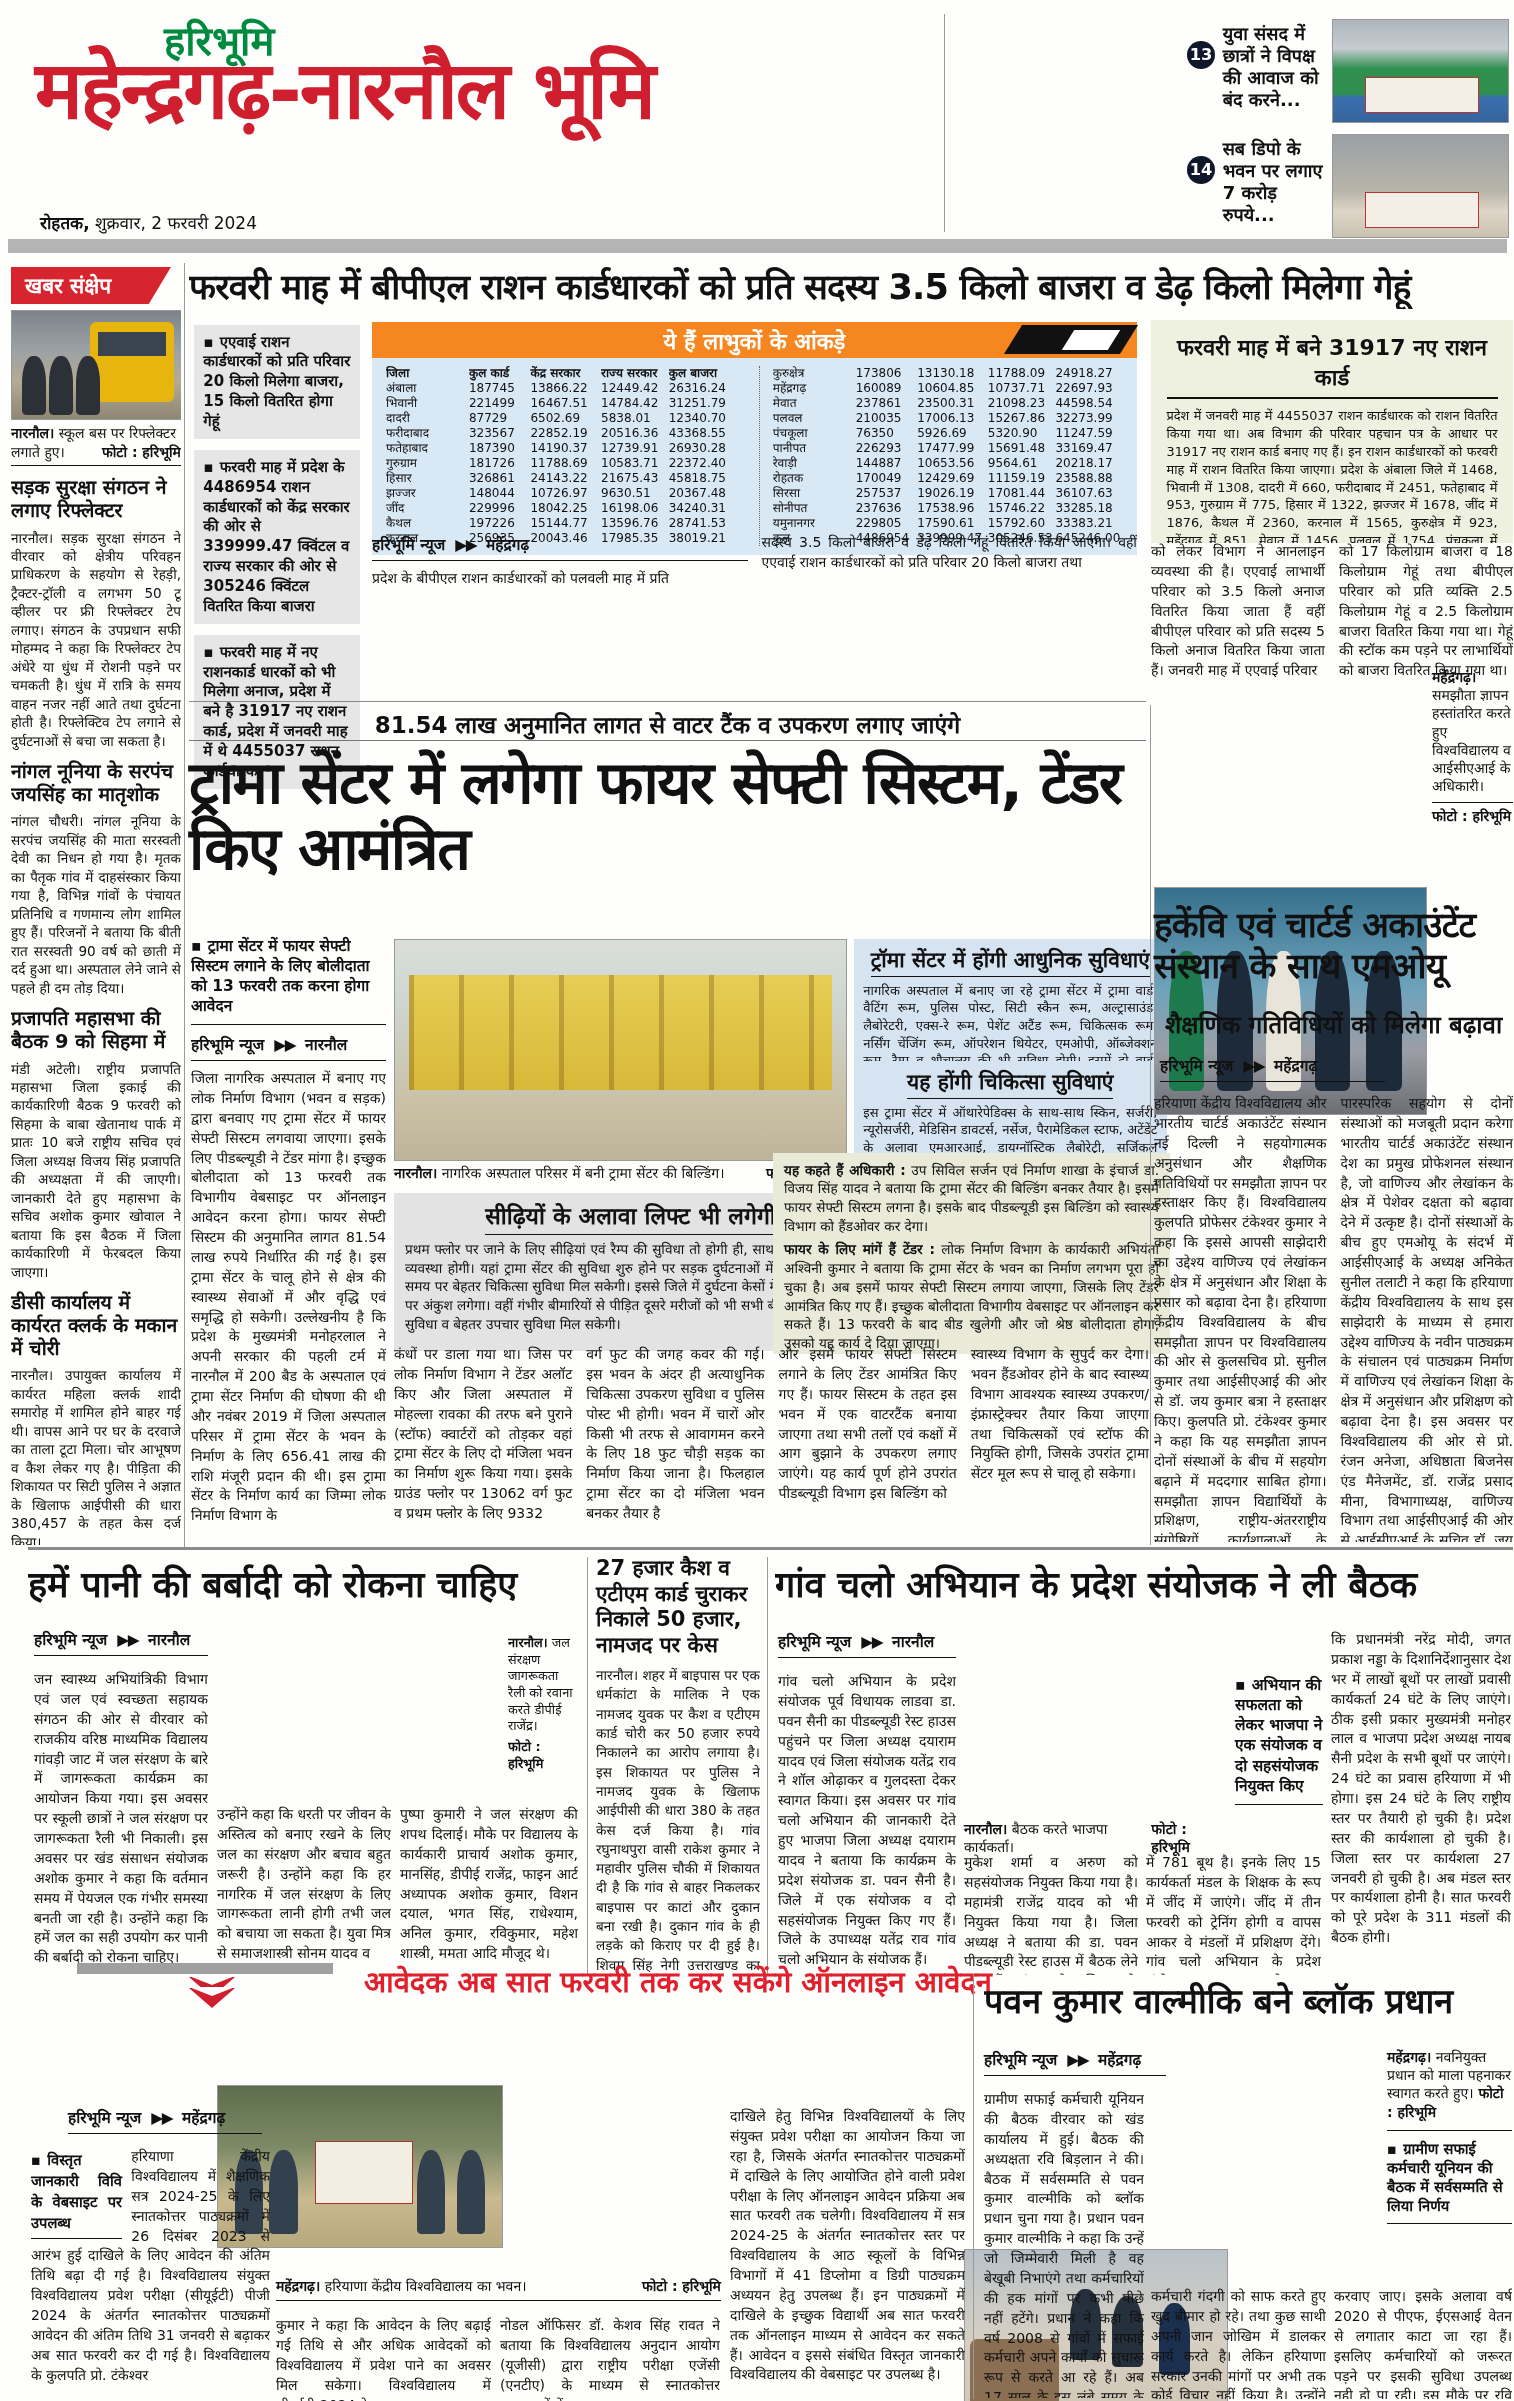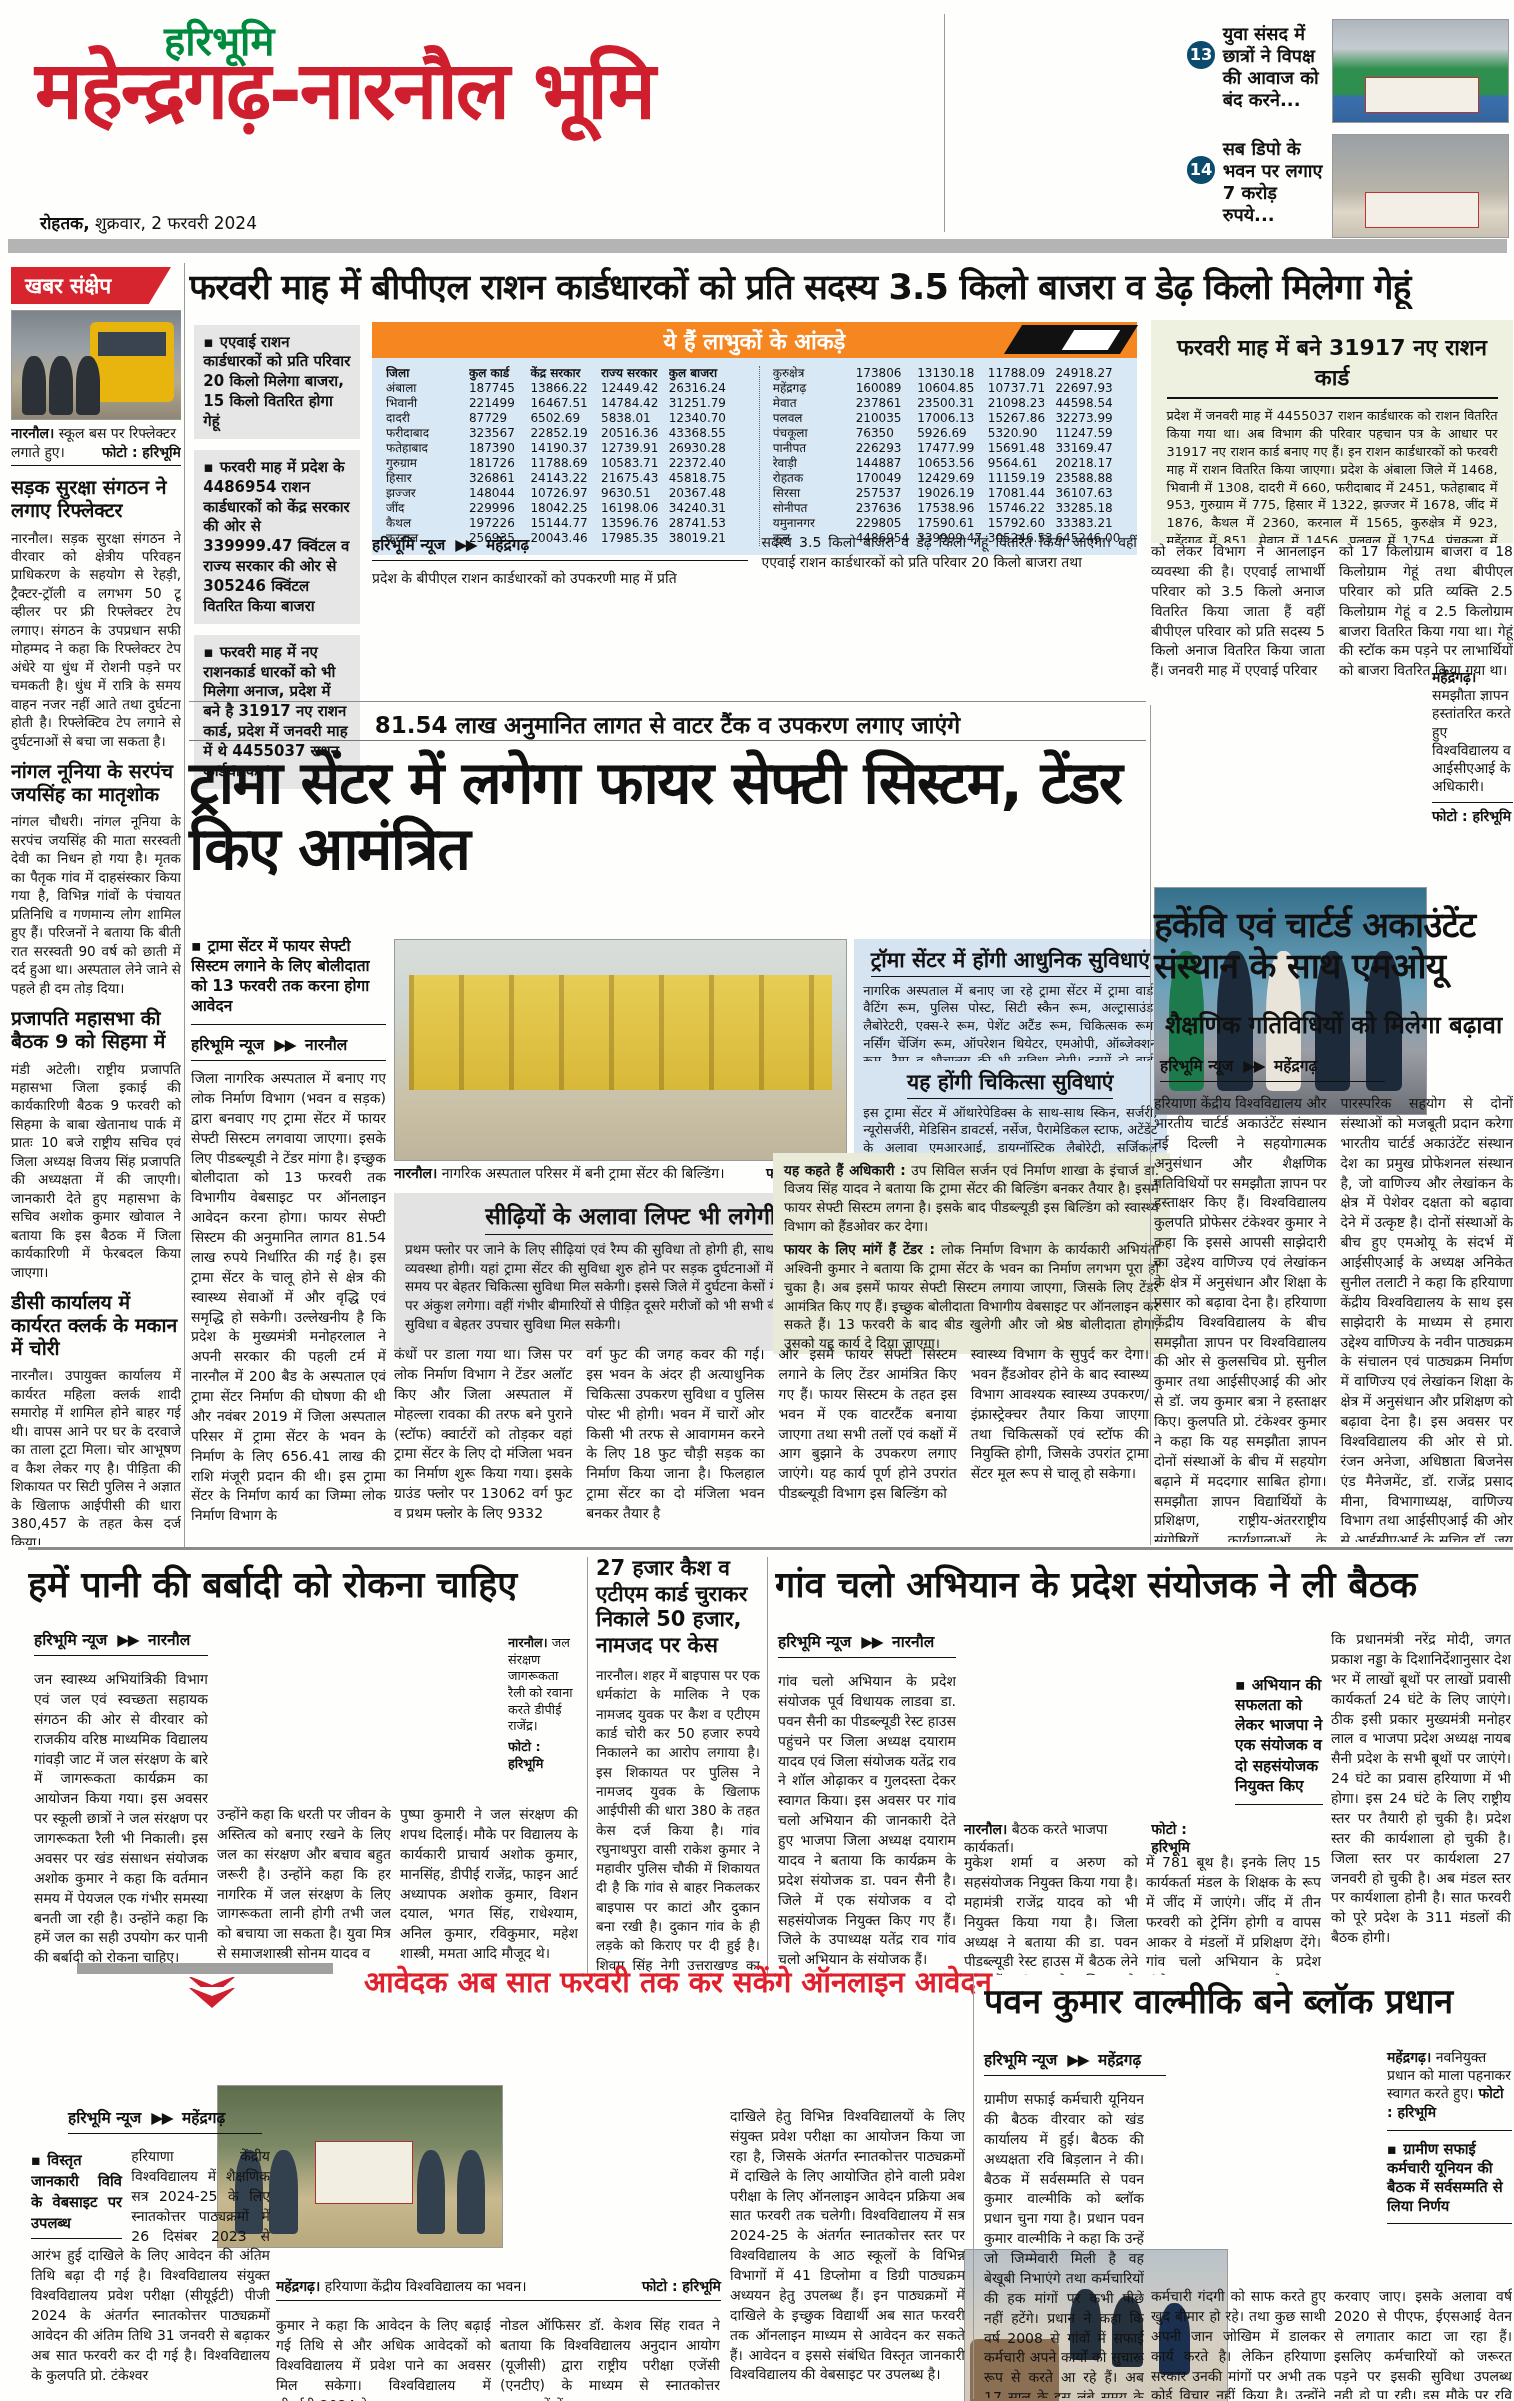--- a/index.html
+++ b/index.html
@@ -12,21 +12,21 @@
   .nowrap{white-space:nowrap;}
   .body-txt{font-size:14px;line-height:1.42;text-align:justify;}
   .vrule{position:absolute;width:0.8px;background:#9a9a9a;}
   .hrule{position:absolute;height:1.5px;background:#8a8a8a;}
 
   
   #mh-logo{font-size:40px;color:#008a3e;font-weight:bold;}
   #mh-title{font-size:80px;color:#cf1f2f;font-weight:bold;letter-spacing:-2.3px;line-height:1;white-space:nowrap;}
   #dateline{font-size:17px;}
   .brief{display:flex;gap:7.7px;align-items:flex-start;margin-bottom:11px;height:104px;}
-  .bnum{flex:0 0 28px;width:28px;height:28px;border-radius:50%;background:#0c4a6e;color:#fff;
+  .bnum{flex:0 0 28px;width:28px;height:28px;border-radius:50%;background:#0f172a;color:#fff;
         font-size:16.3px;font-weight:bold;display:flex;align-items:center;justify-content:center;margin-top:22px;}
   .btxt{width:102px;font-size:18px;font-weight:bold;line-height:1.22;margin-top:4.6px;}
   .bphoto{width:175px;height:102px;flex:0 0 175px;position:relative;overflow:hidden;border:0.8px solid #888;}
   .brief:nth-of-type(1) .bphoto{background:linear-gradient(180deg,#aeb6bd 0%,#c6ccd1 28%,#2e8f4e 48%,#2e8f4e 72%,#3a6fae 76%,#35649c 100%);}
   .brief:nth-of-type(2) .bphoto{background:linear-gradient(180deg,#9aa0a6,#b8b4a8 55%,#ded7c8 75%,#c9c2b2);}
   .bphoto .bn{position:absolute;left:18%;bottom:8%;width:64%;height:34%;background:#f3efe6;border:1.5px solid #b33;}
 
   
   #sb-banner{background:#d6252e;color:#fff;font-size:21px;font-weight:bold;padding:3.9px 14px 5.4px;
              clip-path:polygon(0 0,100% 0,86% 100%,0 100%);width:132px;}
@@ -350,21 +350,21 @@
     <div class="bd">प्रदेश में जनवरी माह में 4455037 राशन कार्डधारक को राशन वितरित किया गया था। अब विभाग की परिवार पहचान पत्र के आधार पर 31917 नए राशन कार्ड बनाए गए हैं। इन राशन कार्डधारकों को फरवरी माह में राशन वितरित किया जाएगा। प्रदेश के अंबाला जिले में 1468, भिवानी में 1308, दादरी में 660, फरीदाबाद में 2451, फतेहाबाद में 953, गुरुग्राम में 775, हिसार में 1322, झज्जर में 1678, जींद में 1876, कैथल में 2360, करनाल में 1565, कुरुक्षेत्र में 923, महेंद्रगढ़ में 851, मेवात में 1456, पलवल में 1754, पंचकूला में 274, पानीपत में 1909, रेवाड़ी में 1015, रोहतक में 1320, सिरसा में 1690, सोनीपत में 2848 व यमुनानगर में 1061 नए कार्ड बने हैं।</div>
   </div>
 
   <div class="abs colflex ovh" style="left:372px;top:533px;width:765px;height:166px;">
     <div>
       <div class="byline">
         <span>हरिभूमि न्यूज</span>
         <span class="arr">▶▶</span>
         <span>महेंद्रगढ़</span>
       </div>
-      <div class="body-txt">प्रदेश के बीपीएल राशन कार्डधारकों को उपकरणी माह में प्रति</div>
+      <div class="body-txt">प्रदेश के बीपीएल राशन कार्डधारकों को पलवली माह में प्रति</div>
     </div>
     <div class="body-txt">सदस्य 3.5 किलो बाजरा व डेढ़ किलो गेहूं वितरित किया जाएगा। वहीं एएवाई राशन कार्डधारकों को प्रति परिवार 20 किलो बाजरा तथा</div>
   </div>
   <div class="abs colflex ovh" style="left:1151px;top:542px;width:362px;height:156px;">
     <div class="body-txt">को लेकर विभाग ने आनलाइन व्यवस्था की है। एएवाई लाभार्थी परिवार को 3.5 किलो अनाज वितरित किया जाता हैं वहीं बीपीएल परिवार को प्रति सदस्य 5 किलो अनाज वितरित किया जाता हैं। जनवरी माह में एएवाई परिवार</div>
     <div class="body-txt">को 17 किलोग्राम बाजरा व 18 किलोग्राम गेहूं तथा बीपीएल परिवार को प्रति व्यक्ति 2.5 किलोग्राम गेहूं व 2.5 किलोग्राम बाजरा वितरित किया गया था। गेहूं की स्टॉक कम पड़ने पर लाभार्थियों को बाजरा वितरित किया गया था।</div>
   </div>
 
   <div class="hrule" style="left:189px;top:701px;width:957px;height:0.8px;"></div>
   <div class="abs b" style="left:189px;top:708px;width:957px;font-size:23px;text-align:center;border-bottom:1.5px solid #777;padding-bottom:0;">81.54 लाख अनुमानित लागत से वाटर टैंक व उपकरण लगाए जाएंगे</div>

